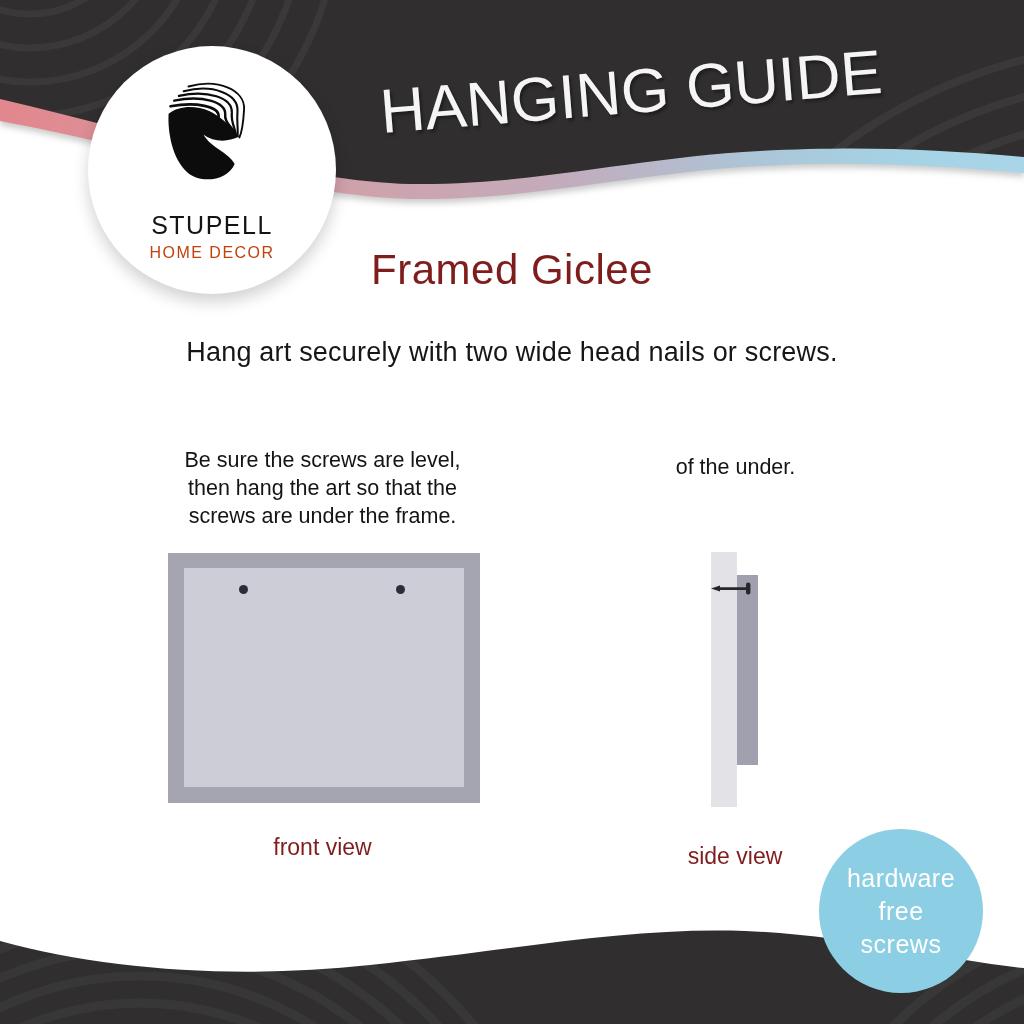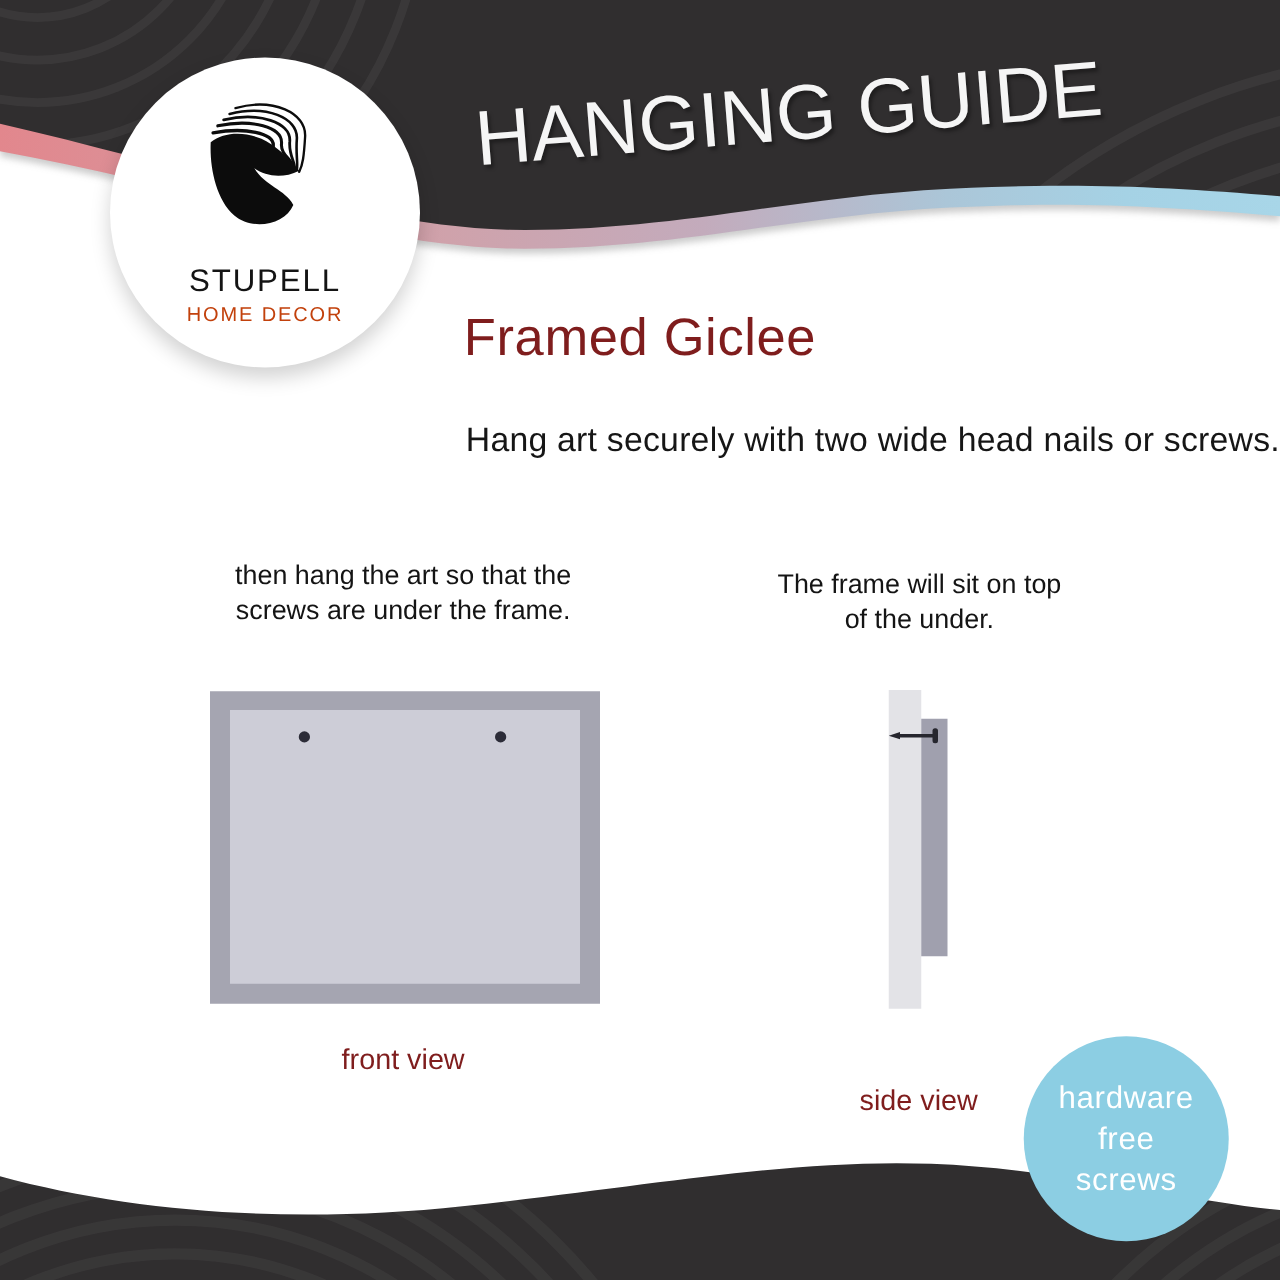--- a/index.html
+++ b/index.html
@@ -18,28 +18,28 @@
   
   .logo-circle{
     position:absolute;left:88px;top:46px;width:248px;height:248px;border-radius:50%;
     background:#ffffff;box-shadow:0 8px 16px rgba(0,0,0,0.18);
     display:flex;flex-direction:column;align-items:center;padding-top:32px;box-sizing:border-box;z-index:3;
   }
   .brand{margin-top:15px;font-size:25px;letter-spacing:1.5px;color:#141414;}
   .brand-sub{margin-top:4px;font-size:16px;letter-spacing:1.5px;color:#c2410c;}
   
   .product-title{position:absolute;left:0;top:246px;width:1024px;text-align:center;font-size:42px;color:#7f1d1d;letter-spacing:0.5px;}
-  .subtitle{position:absolute;left:0;top:337px;width:1024px;text-align:right;font-size:27px;color:#161616;letter-spacing:0.2px;}
+  .subtitle{position:absolute;left:0;top:337px;width:1024px;text-align:center;font-size:27px;color:#161616;letter-spacing:0.2px;}
   .caption{position:absolute;text-align:center;font-size:21.5px;line-height:28px;color:#141414;}
   .caption span{display:block;}
   .caption-left{left:140px;top:446px;width:365px;}
   .caption-right{left:558px;top:453px;width:355px;}
   .view-label{position:absolute;text-align:center;font-size:23px;color:#7f1d1d;}
   .label-front{left:140px;top:834px;width:365px;}
-  .label-side{left:560px;top:867px;width:350px;}
+  .label-side{left:560px;top:843px;width:350px;}
   
   .front-frame{position:absolute;left:168px;top:553px;width:312px;height:250px;background:#a5a5b1;}
   .front-mat{position:absolute;left:16px;top:15px;right:16px;bottom:16px;background:#cdcdd7;}
   .screw{position:absolute;width:9px;height:9px;border-radius:50%;background:#2c2c38;}
   .screw-left{left:71px;top:32px;}
   .screw-right{left:228px;top:32px;}
   
   .side-front-bar{position:absolute;left:711px;top:552px;width:26px;height:255px;background:#e3e3e7;}
   .side-back-bar{position:absolute;left:737px;top:575px;width:21px;height:190px;background:#a0a0ae;}
   .nail-svg{position:absolute;left:709px;top:580px;width:44px;height:17px;}
@@ -107,25 +107,25 @@
       <path d="M9,38 C20,29 38,29 52,35 C63,40 74,50 84,62 C70,69 56,67 46,60 C55,75 72,78 79,91 C72,108 44,113 29,100 C13,86 8,58 9,38 Z" fill="#0c0c0c"></path>
     </svg>
     <div class="brand">STUPELL</div>
     <div class="brand-sub">HOME DECOR</div>
   </div>
 
   <div class="product-title">Framed Giclee</div>
   <div class="subtitle">Hang art securely with two wide head nails or screws.</div>
 
   <div class="caption caption-left">
+    <span>Be sure the screws are level,</span>
     <span>then hang the art so that the</span>
     <span>screws are under the frame.</span>
   </div>
   <div class="caption caption-right">
-    <span>The frame will sit on top</span>
     <span>of the under.</span>
   </div>
 
   <div class="front-frame">
     <div class="front-mat"></div>
     <div class="screw screw-left"></div>
     <div class="screw screw-right"></div>
   </div>
   <div class="view-label label-front">front view</div>
 

